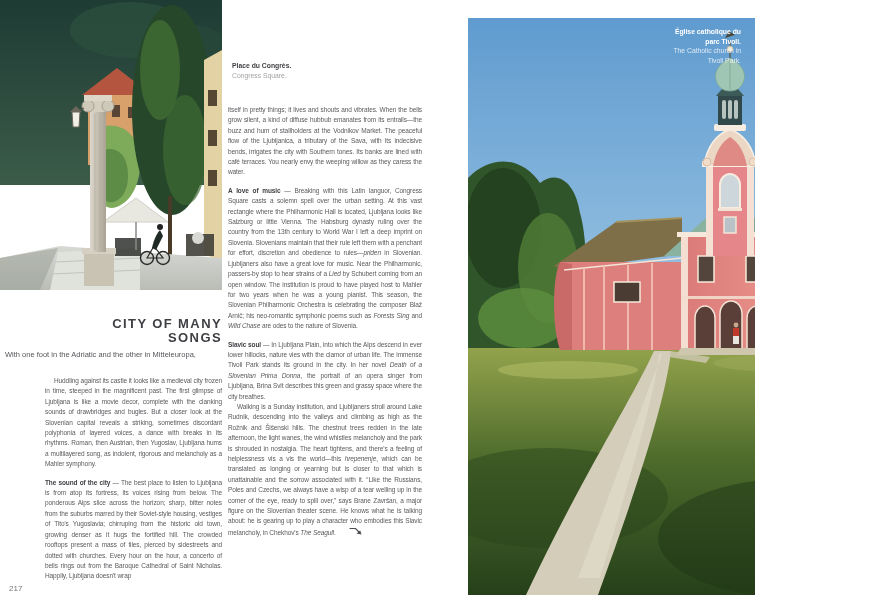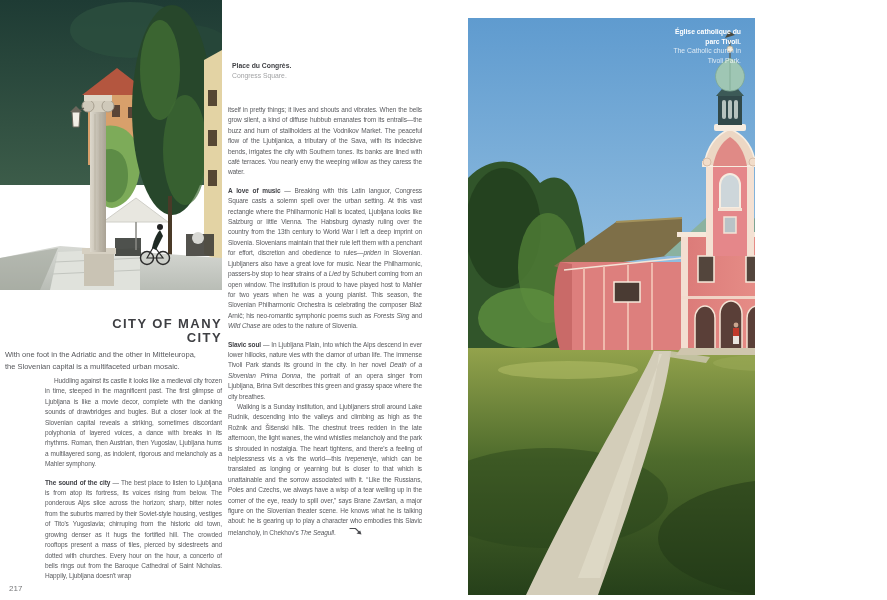--- a/index.html
+++ b/index.html
@@ -145,25 +145,24 @@
     <p class="bp"><b class="lead">A love of music</b><span> — Breaking with this Latin languor, Congress Square casts a solemn spell over the urban setting. At this vast rectangle where the Philharmonic Hall is located, Ljubljana looks like Salzburg or little Vienna. The Habsburg dynasty ruling over the country from the 13th century to World War I left a deep imprint on Slovenia. Slovenians maintain that their rule left them with a penchant for effort, discretion and obedience to rules—<i>priden</i> in Slovenian. Ljubljaners also have a great love for music. Near the Philharmonic, passers-by stop to hear strains of a <i>Lied</i> by Schubert coming from an open window. The institution is proud to have played host to Mahler for two years when he was a young pianist. This season, the Slovenian Philharmonic Orchestra is celebrating the composer Blaž Arnič; his neo-romantic symphonic poems such as <i>Forests Sing</i> and <i>Wild Chase</i> are odes to the nature of Slovenia.</span></p>
     <p class="bp tight"><b class="lead">Slavic soul</b><span> — In Ljubljana Plain, into which the Alps descend in ever lower hillocks, nature vies with the clamor of urban life. The immense Tivoli Park stands its ground in the city. In her novel <i>Death of a Slovenian Prima Donna</i>, the portrait of an opera singer from Ljubljana, Brina Svit describes this green and grassy space where the city breathes.</span></p>
     <p class="bp indent"><span>Walking is a Sunday institution, and Ljubljaners stroll around Lake Rudnik, descending into the valleys and climbing as high as the Rožnik and Šišenski hills. The chestnut trees redden in the late afternoon, the light wanes, the wind whistles melancholy and the park is shrouded in nostalgia. The heart tightens, and there's a feeling of helplessness vis a vis the world—this <i>hrepenenje</i>, which can be translated as longing or yearning but is closer to that which is unattainable and the sorrow associated with it. “Like the Russians, Poles and Czechs, we always have a wisp of a tear welling up in the corner of the eye, ready to spill over,” says Brane Završan, a major figure on the Slovenian theater scene. He knows what he is talking about: he is gearing up to play a character who embodies this Slavic melancholy, in Chekhov's <i>The Seagull</i>.</span><span class="cont-arrow"><svg width="13" height="8" viewBox="0 0 13 8">
             <path d="M0.5,1.5 H6.5 L11,6" fill="none" stroke="#4a4b4f" stroke-width="1.2"></path>
             <polygon points="12.5,7.5 7.5,6.5 11.2,3.4" fill="#4a4b4f"></polygon>
           </svg></span></p>
   </div>
 
   <h1 class="title">
     <span>CITY OF MANY</span><br>
-    <span>CITY</span>
+    <span>SONGS</span>
   </h1>
   <div class="standfirst">
     <div>With one foot in the Adriatic and the other in Mitteleuropa,</div>
-    <div>the Slovenian capital is a multifaceted urban mosaic.</div>
   </div>
 
   <div class="col col-left">
     <p class="bp indent">Huddling against its castle it looks like a medieval city frozen in time, steeped in the magnificent past. The first glimpse of Ljubljana is like a movie decor, complete with the clanking sounds of drawbridges and bugles. But a closer look at the Slovenian capital reveals a striking, sometimes discordant polyphonia of layered voices, a dance with breaks in its rhythms. Roman, then Austrian, then Yugoslav, Ljubljana hums a multilayered song, as indolent, rigorous and melancholy as a Mahler symphony.</p>
     <p class="bp"><b class="lead">The sound of the city</b><span> — The best place to listen to Ljubljana is from atop its fortress, its voices rising from below. The ponderous Alps slice across the horizon; sharp, bitter notes from the suburbs marred by their Soviet-style housing, vestiges of Tito's Yugoslavia; chirruping from the historic old town, growing denser as it hugs the fortified hill. The crowded rooftops present a mass of tiles, pierced by sidestreets and dotted with churches. Every hour on the hour, a concerto of bells rings out from the Baroque Cathedral of Saint Nicholas. Happily, Ljubljana doesn't wrap</span></p>
   </div>
 
   <div class="pagenum">217</div>
 
   <div class="photo photo-right">

